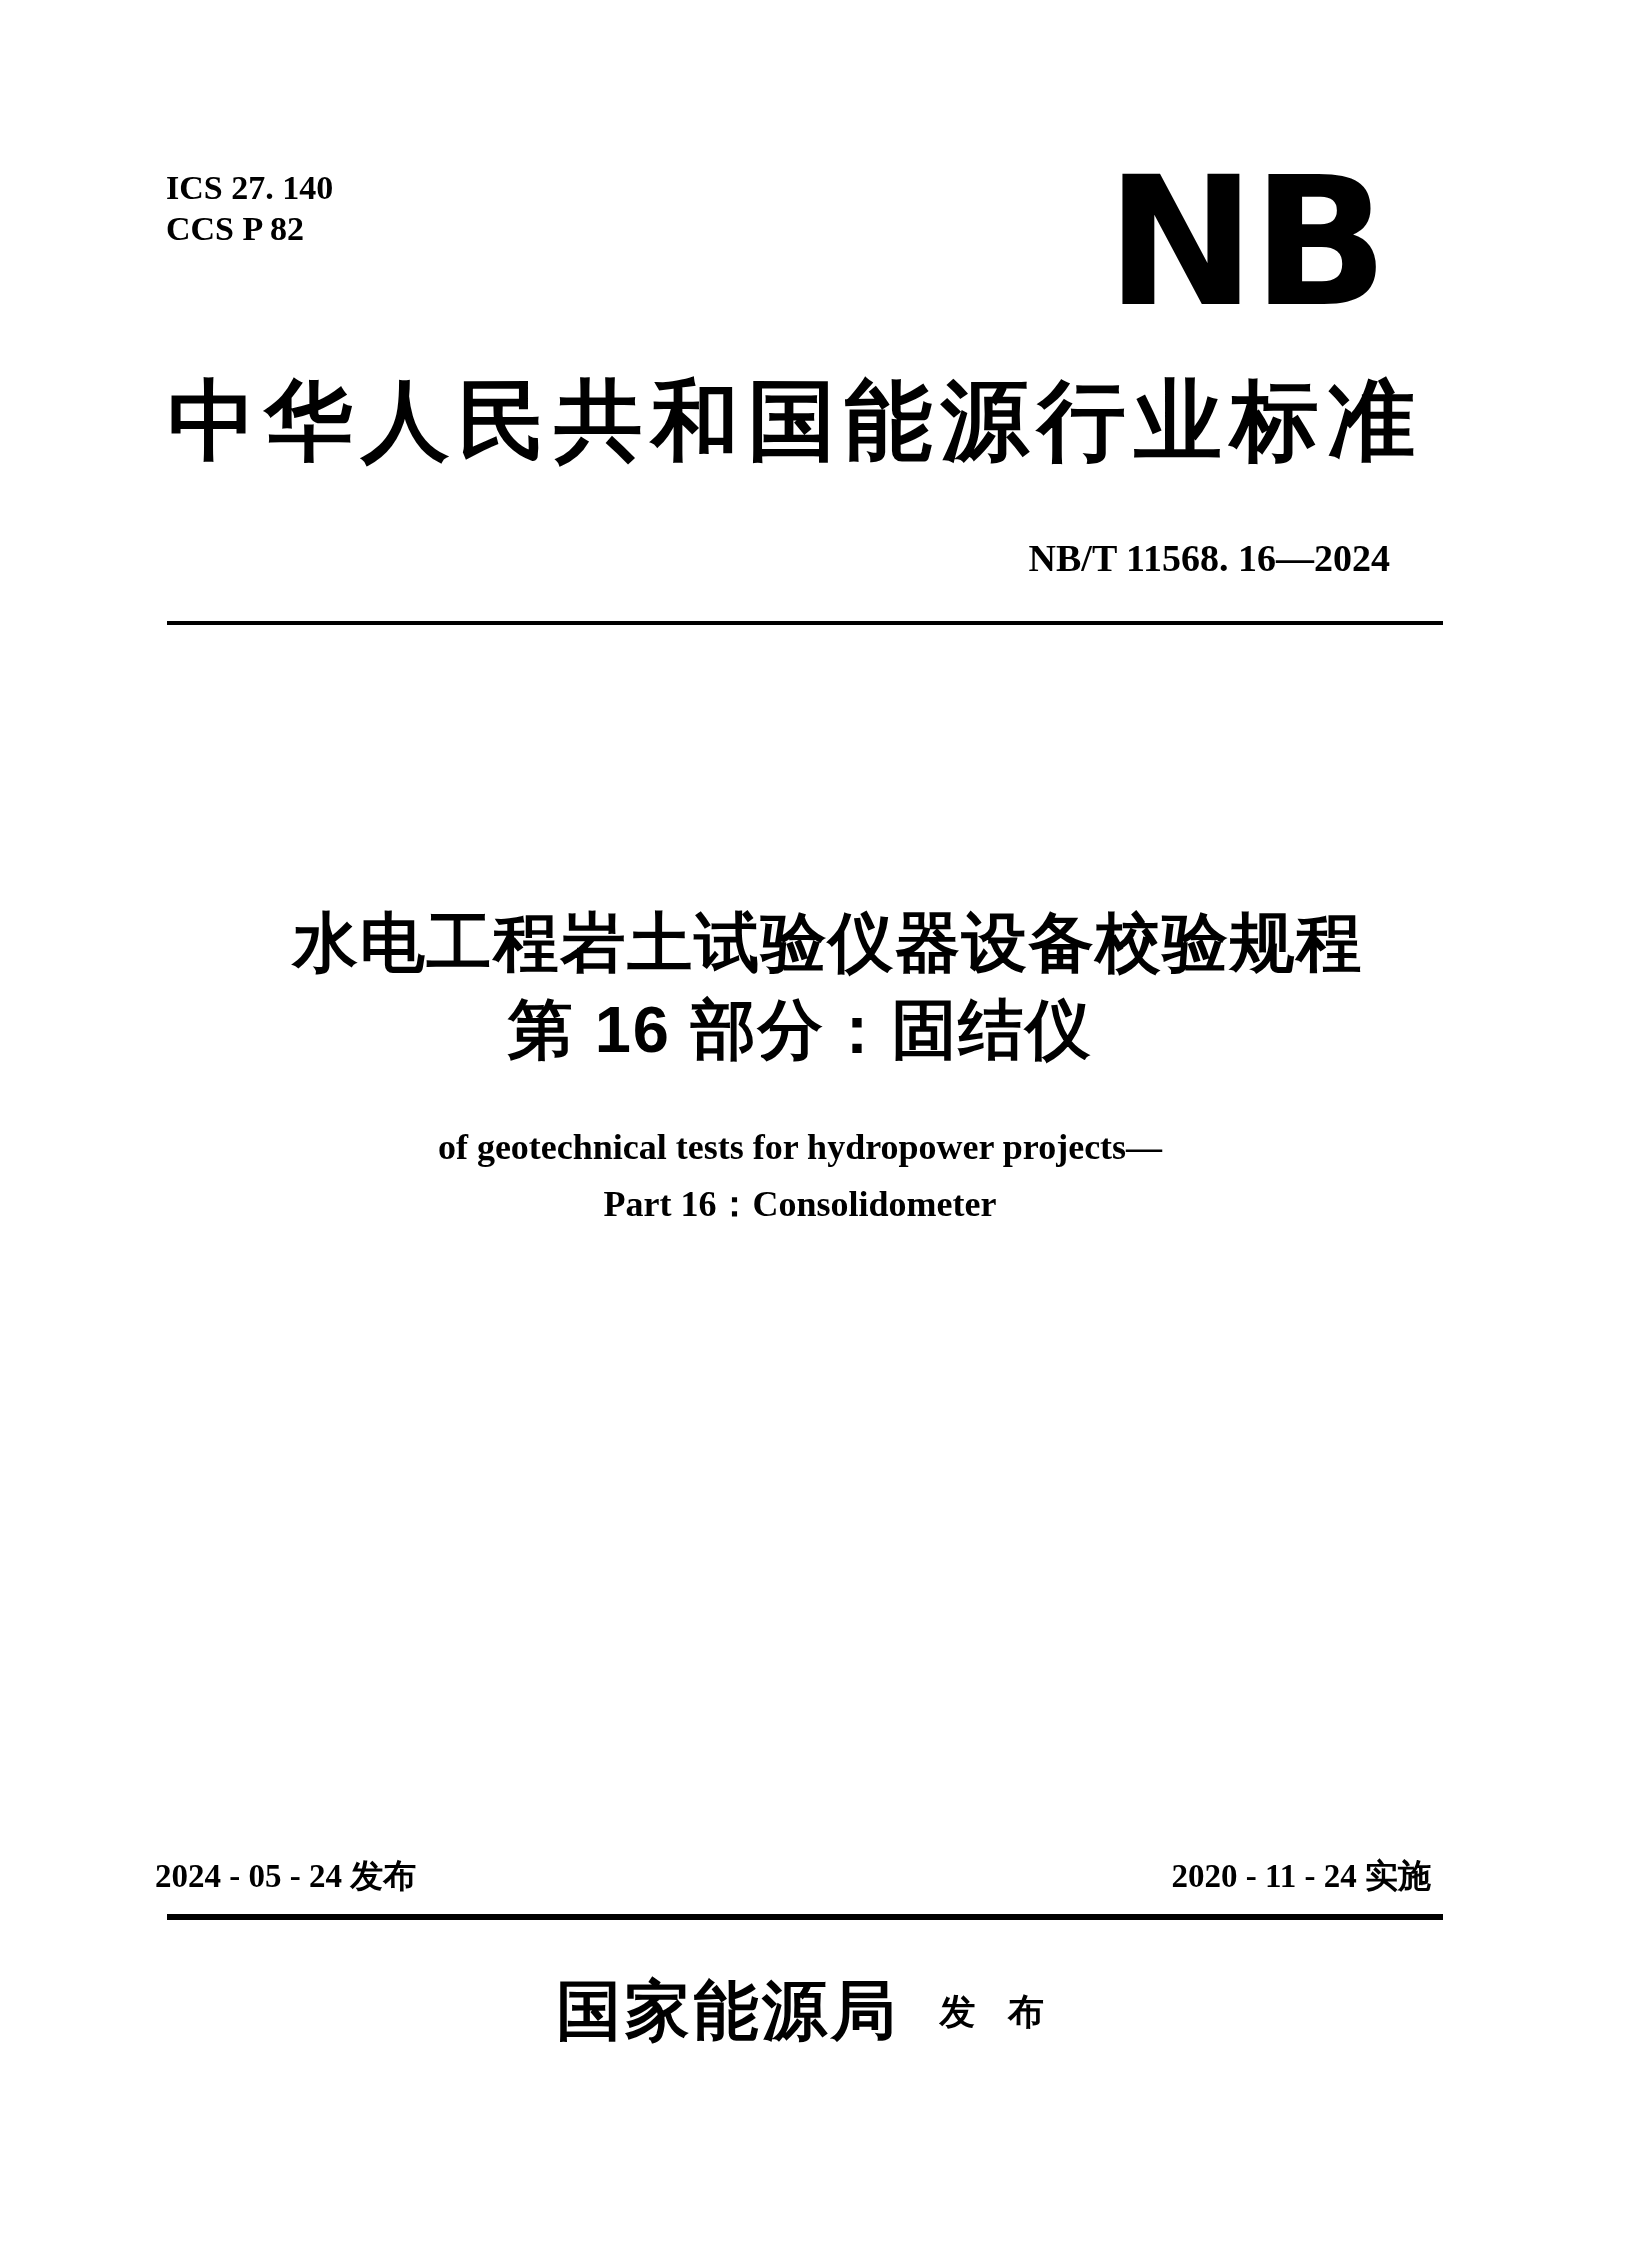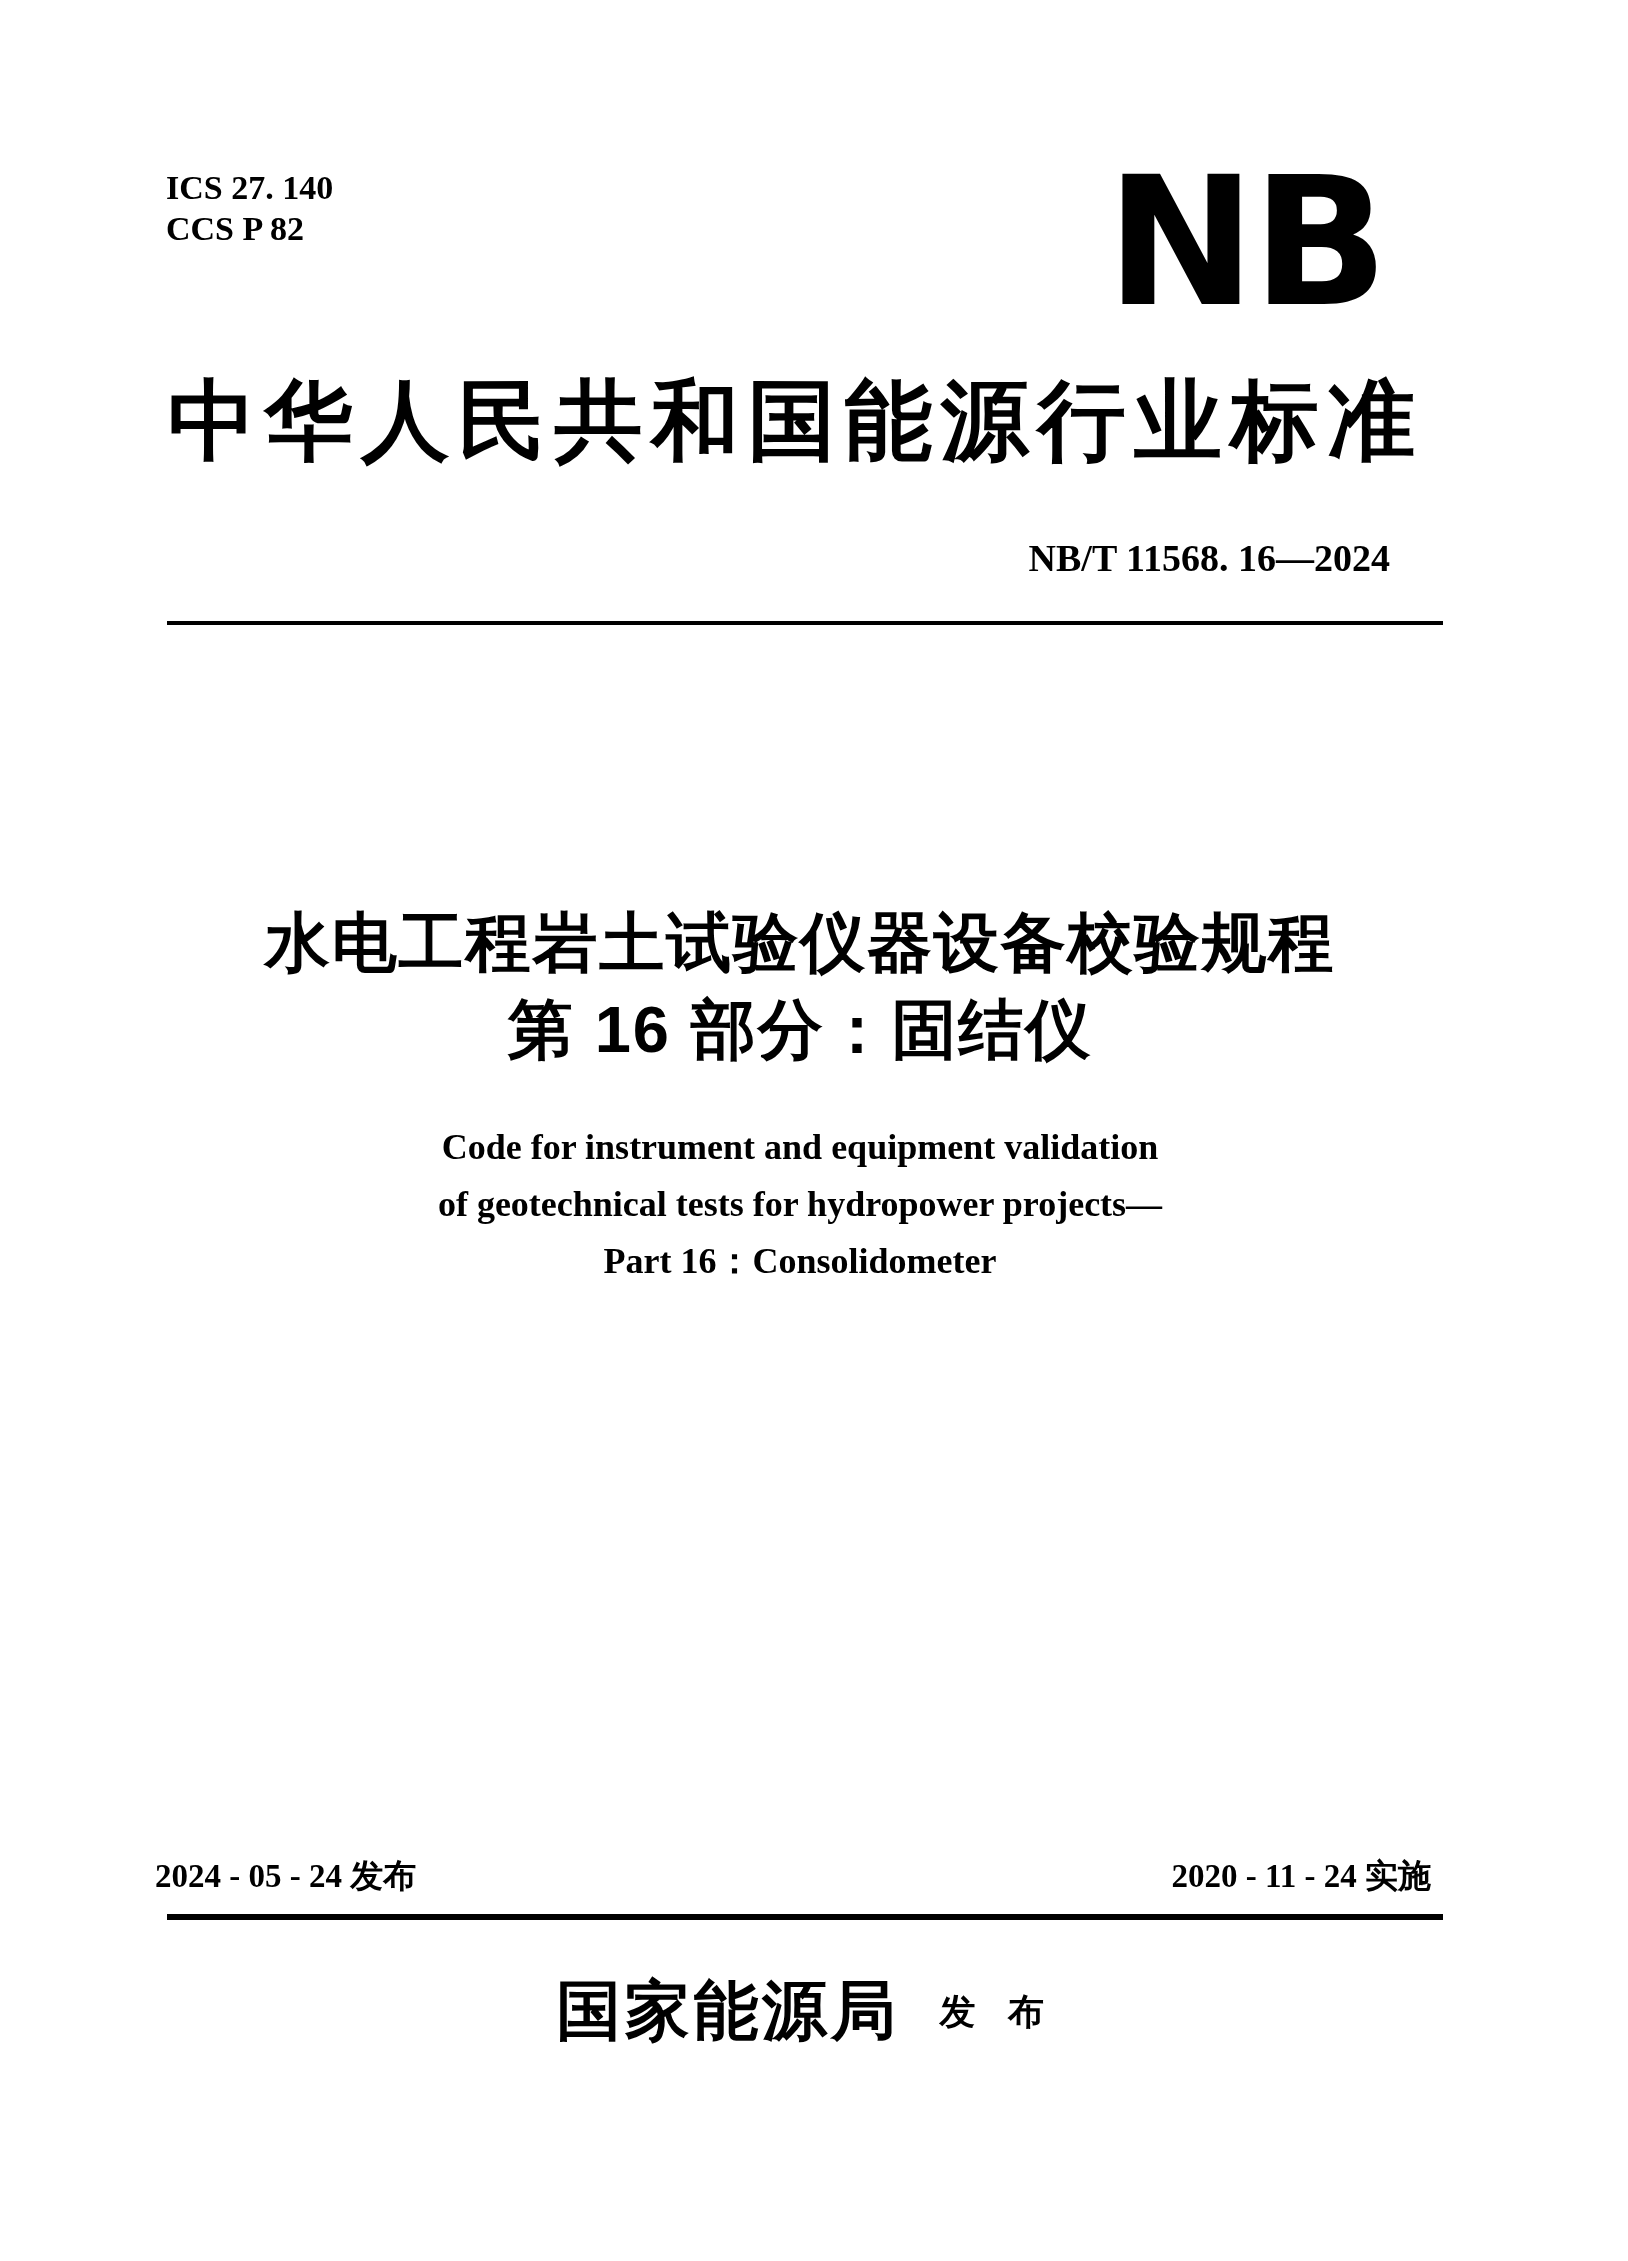--- a/index.html
+++ b/index.html
@@ -92,21 +92,21 @@
 
   .cn-title {
     margin: 0;
     font-family: "Liberation Sans", "DejaVu Sans", sans-serif;
     font-weight: bold;
     font-size: 65px;
     line-height: 1;
     letter-spacing: 1.9px;
     white-space: nowrap;
   }
-  .cn-title-1 { top: 910px; }
+  .cn-title-1 { top: 910px; margin-left: 28px; }
   .cn-title-2 { top: 997px; }
 
   .en-title {
     top: 1119px;
     margin: 0;
     font-weight: bold;
     font-size: 36px;
     line-height: 57px;
     font-family: "Liberation Serif", "DejaVu Serif", serif;
   }
@@ -157,21 +157,20 @@
   <h1 class="abs standard-type-heading">中华人民共和国能源行业标准</h1>
 
   <div class="abs standard-number">NB/T 11568. 16—2024</div>
 
   <div class="abs rule rule-top"></div>
 
   <h2 class="abs center-col cn-title cn-title-1">水电工程岩土试验仪器设备校验规程</h2>
   <h2 class="abs center-col cn-title cn-title-2">第 16 部分：固结仪</h2>
 
   <div class="abs center-col en-title">
-    <div>Code for instrument and equipment validation</div>
     <div>of geotechnical tests for hydropower projects—</div>
     <div>Part 16：Consolidometer</div>
   </div>
 
   <div class="abs dates-row">
     <span>2024 - 05 - 24 发布</span>
     <span>2020 - 11 - 24 实施</span>
   </div>
 
   <div class="abs rule rule-bottom"></div>

